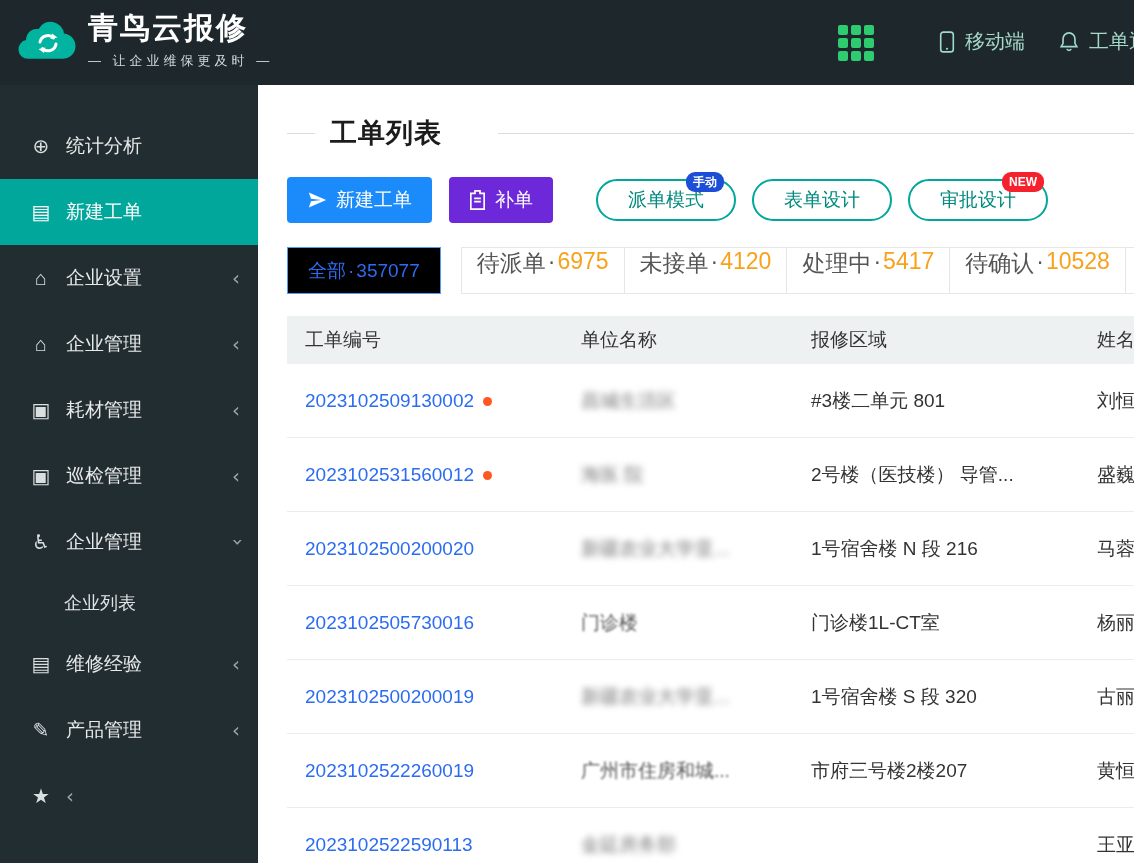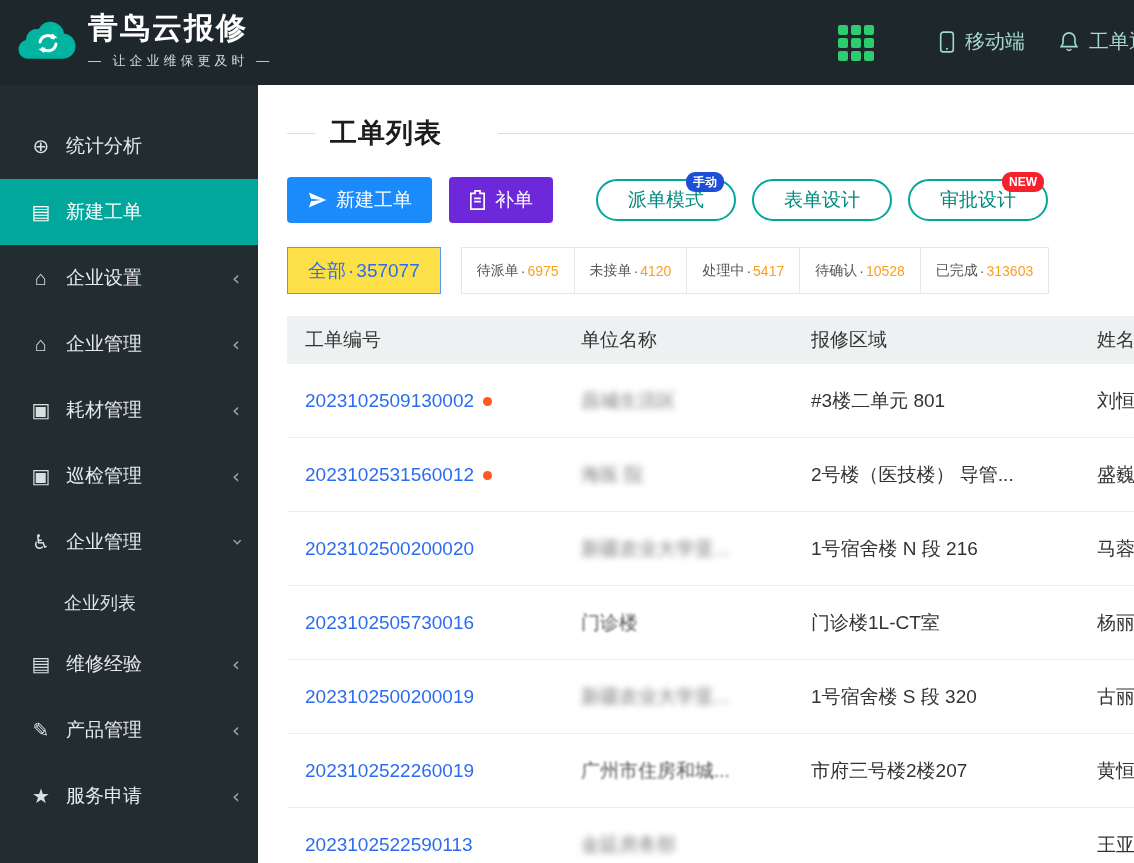--- a/index.html
+++ b/index.html
@@ -52,25 +52,25 @@
         border-radius:23px;background:#fff;color:#00897d;font-size:19px;padding:0 30px;
         margin-left:16px;cursor:pointer;font-family:inherit;}
   .pill-first{margin-left:43px;}
   .badge{position:absolute;top:-9px;font-size:12px;line-height:1;padding:4px 7px;border-radius:9px;
          color:#fff;font-weight:bold;}
   .badge-green{background:#1d4ed8;right:10px;}
   .badge-red{background:#f5222d;right:2px;}
 
   .filters{display:flex;align-items:stretch;margin-top:24px;height:47px;}
   .filter-all{display:flex;align-items:center;border:1px solid #4f9bf7;color:#2b6cf0;
-              padding:0 20px;font-size:19px;background:#fde047;margin-right:20px;cursor:pointer;
+              padding:0 20px;font-size:19px;background:#000000;margin-right:20px;cursor:pointer;
               white-space:nowrap;box-sizing:border-box;}
   .filter-all .f-count,.filter-all .f-dot{color:#2b6cf0;}
   .filter-group{display:flex;border:1px solid #e7e7e7;box-sizing:border-box;}
-  .filter-cell{display:flex;align-items:center;padding:0 15px;font-size:14px;color:#555;
+  .filter-cell{display:flex;padding:0 15px;font-size:23px;color:#555;
                border-left:1px solid #e7e7e7;cursor:pointer;white-space:nowrap;}
   .filter-group .filter-cell:first-child{border-left:none;}
   .f-dot{margin:0 2px;}
   .f-count{color:#f9a11b;}
 
   .wo-table{border-collapse:collapse;margin-top:22px;table-layout:fixed;width:870px;}
   .wo-table th{background:#eef1f2;height:48px;text-align:left;padding:0 0 0 18px;font-size:19px;
                color:#333;font-weight:normal;}
   .w1{width:258px;} .w2{width:212px;} .w3{width:268px;} .w4{width:132px;}
   .wo-table td{height:71px;border-bottom:1px solid #ededed;padding-left:18px;font-size:19px;
@@ -192,21 +192,20 @@
   </div>
 
   <div class="side-item">
     <span class="s-icon">✎</span>
     <span class="s-label">产品管理</span>
     <span class="s-chev">‹</span>
   </div>
 
   <div class="side-item">
     <span class="s-icon">★</span>
-    <span class="s-label">服务申请</span>
     <span class="s-chev">‹</span>
   </div>
 </aside>
 
   <main class="content">
 
     <div class="title-row">
       <span class="rule rule-l"></span>
       <h1 class="page-title">工单列表</h1>
       <span class="rule rule-r"></span>

